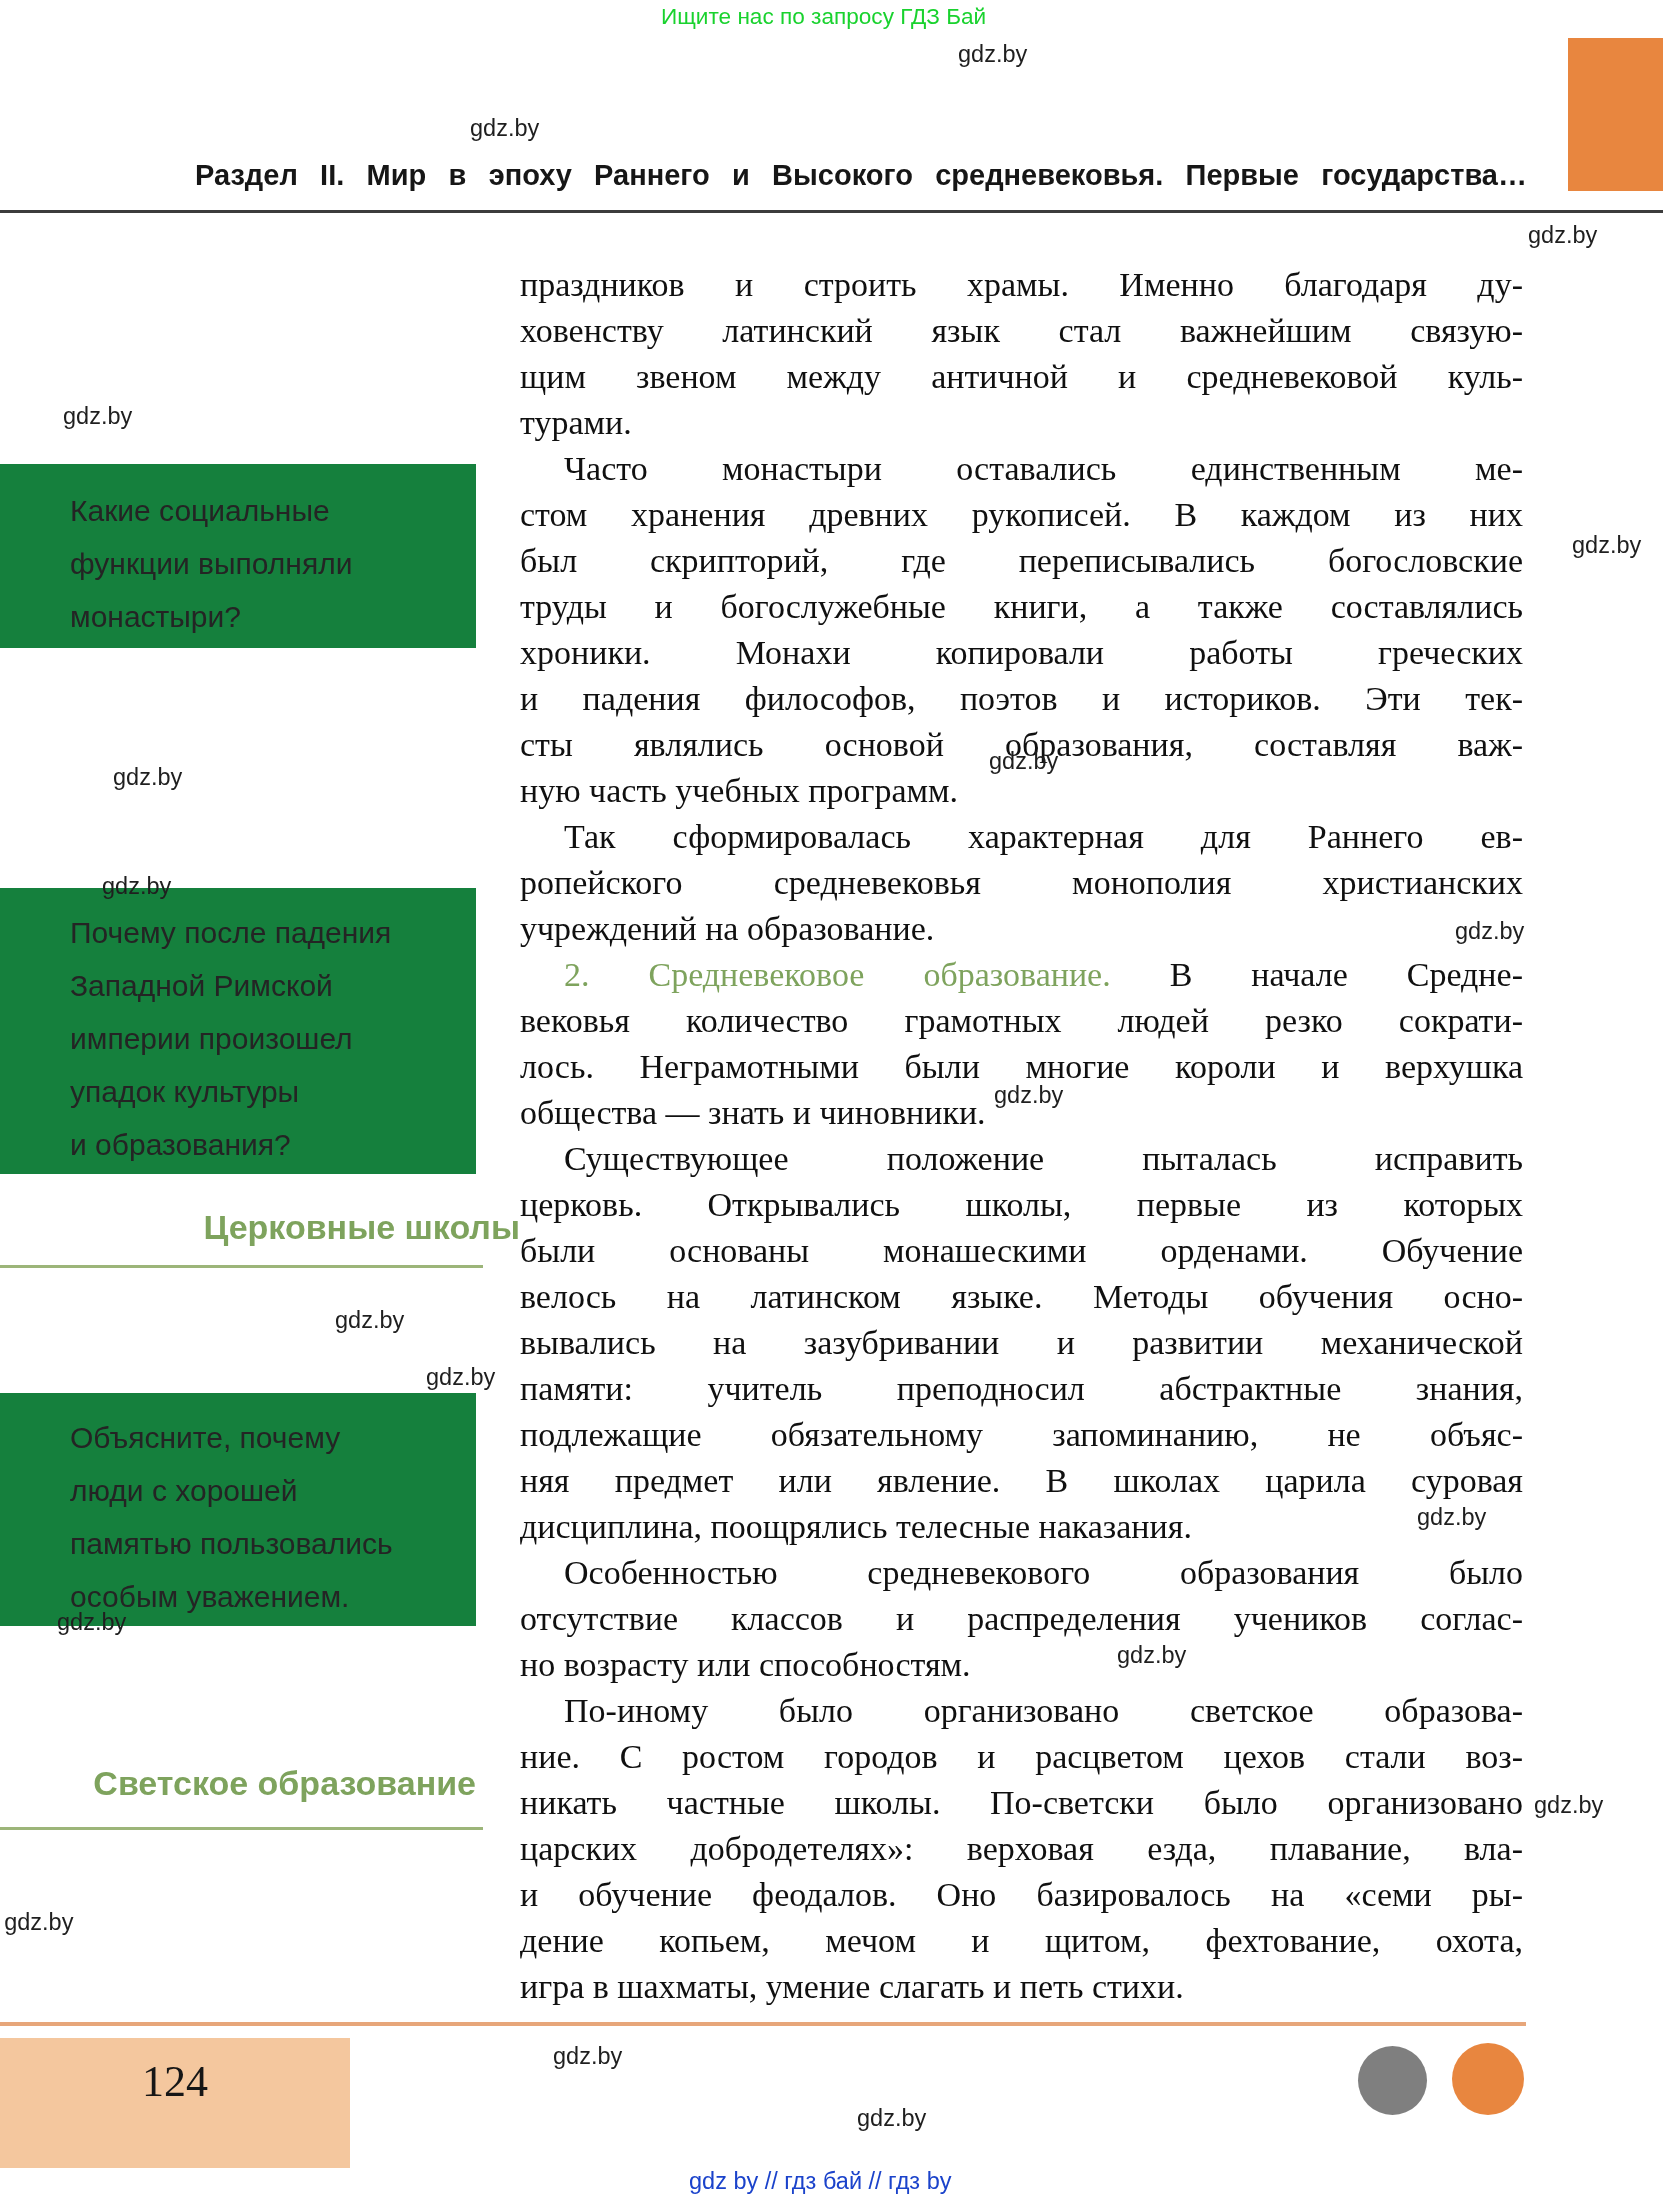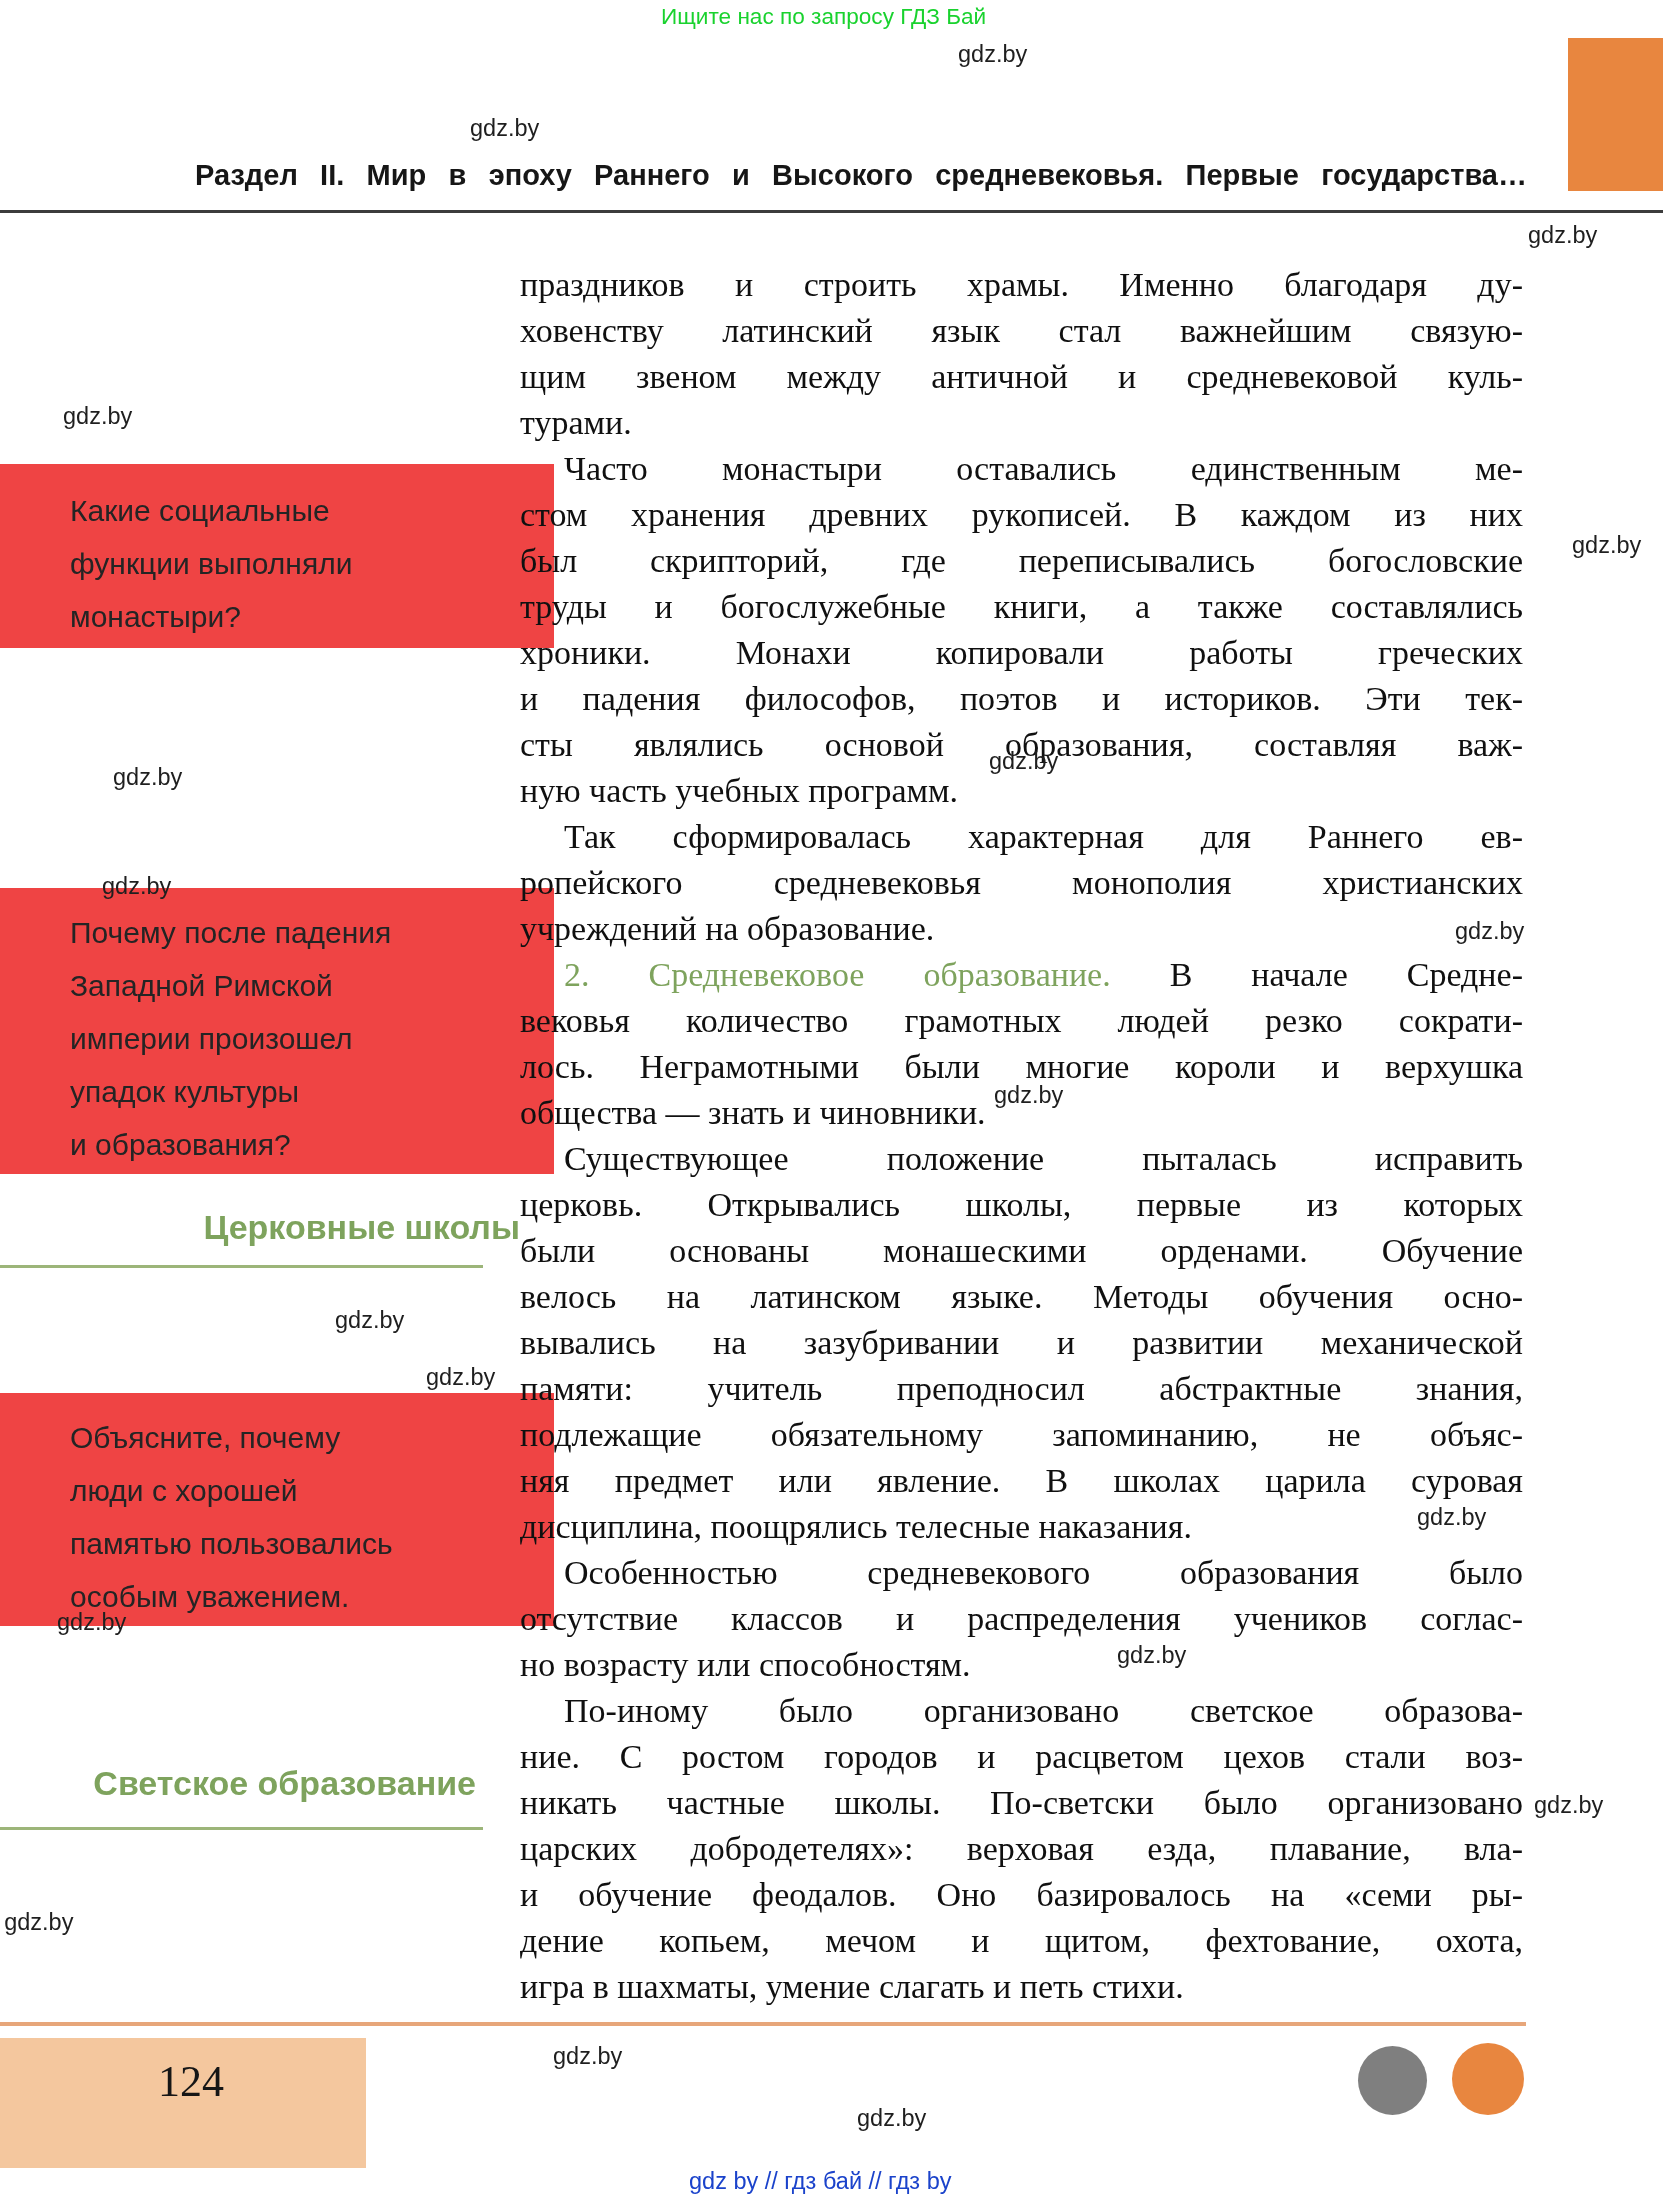--- a/index.html
+++ b/index.html
@@ -13,42 +13,42 @@
   #top-orange { position:absolute; left:1568px; top:38px; width:96px; height:153px; background:#e8863f; }
   #hdr { position:absolute; left:195px; top:156px; width:1332px;
          font:700 29px/39px "Liberation Sans", sans-serif; color:#161616;
          text-align:justify; text-align-last:justify; }
   #hdr-rule { position:absolute; left:0; top:210px; width:1664px; height:3.4px; background:#3c3c3c; }
 
   
   .wm { position:absolute; font:400 23.5px/25px "Liberation Sans", sans-serif; color:#1f1f1f; white-space:nowrap;text-align:right; }
 
   
-  .qbox { position:absolute; left:0; width:554px; background:#ef4444; box-sizing:border-box; }
+  .qbox { position:absolute; left:0; width:476px; background:#15803d; box-sizing:border-box; }
   #qbox0 { top:464px;  height:184px; padding:20px 8.4px 0 70px; }
   #qbox1 { top:888px; height:286px; padding:18.4px 8.4px 0 70px; }
   #qbox2 { top:1393px; height:233px; padding:18.4px 8.4px 0 70px; }
   .sq-line { font:400 30px/53px "Liberation Sans", sans-serif; color:#242424; white-space:nowrap; }
   .sb-head { position:absolute; left:0; width:476px; text-align:right;
              font:600 34px/39px "Liberation Sans", sans-serif; color:#7ea35d; white-space:nowrap; }
   #sbh0 { top:1208px;margin-left:44px; } #sbh1 { top:1764px; }
   .sb-rule { position:absolute; left:0; width:483px; height:3.4px; background:#9cb579; }
   #sbr0 { top:1265px; } #sbr1 { top:1827px; }
 
   
   #maincol { position:absolute; left:520px; top:262px; width:1003px;
              font-family:"Liberation Serif", serif; font-size:34px; color:#101010; }
   .tline { height:46px; line-height:46px; text-align:justify; text-align-last:justify; white-space:nowrap; overflow:visible; }
   .tline.tlast { text-align-last:left; }
   .tline.tindent { text-indent:44px; }
   .green { color:#7ea35d; font-weight:400; }
 
   
   #bot-rule { position:absolute; left:0; top:2022px; width:1526px; height:4.2px; background:#e7a67a; }
-  #pagebox { position:absolute; left:0; top:2038px; width:350px; height:130px; background:#f4c79e;padding-left:16px; }
+  #pagebox { position:absolute; left:0; top:2038px; width:350px; height:130px; background:#f4c79e; }
   #pagenum { font:400 44px/44px "Liberation Serif", serif; color:#161616; text-align:center; margin-top:22px; }
   #circle-gray  { position:absolute; left:1358px; top:2046px; width:69px; height:69px; border-radius:50%; background:#7f7f7f; }
   #circle-orange{ position:absolute; left:1452px; top:2043px; width:72px; height:72px; border-radius:50%; background:#e8863f; }
   #footer-links { position:absolute; left:689px; top:2168px; font:500 23.5px/27px "Liberation Sans", sans-serif; color:#1b43cb; white-space:nowrap; }
 </style>
 </head>
 <body>
 
 <div id="page">
 

